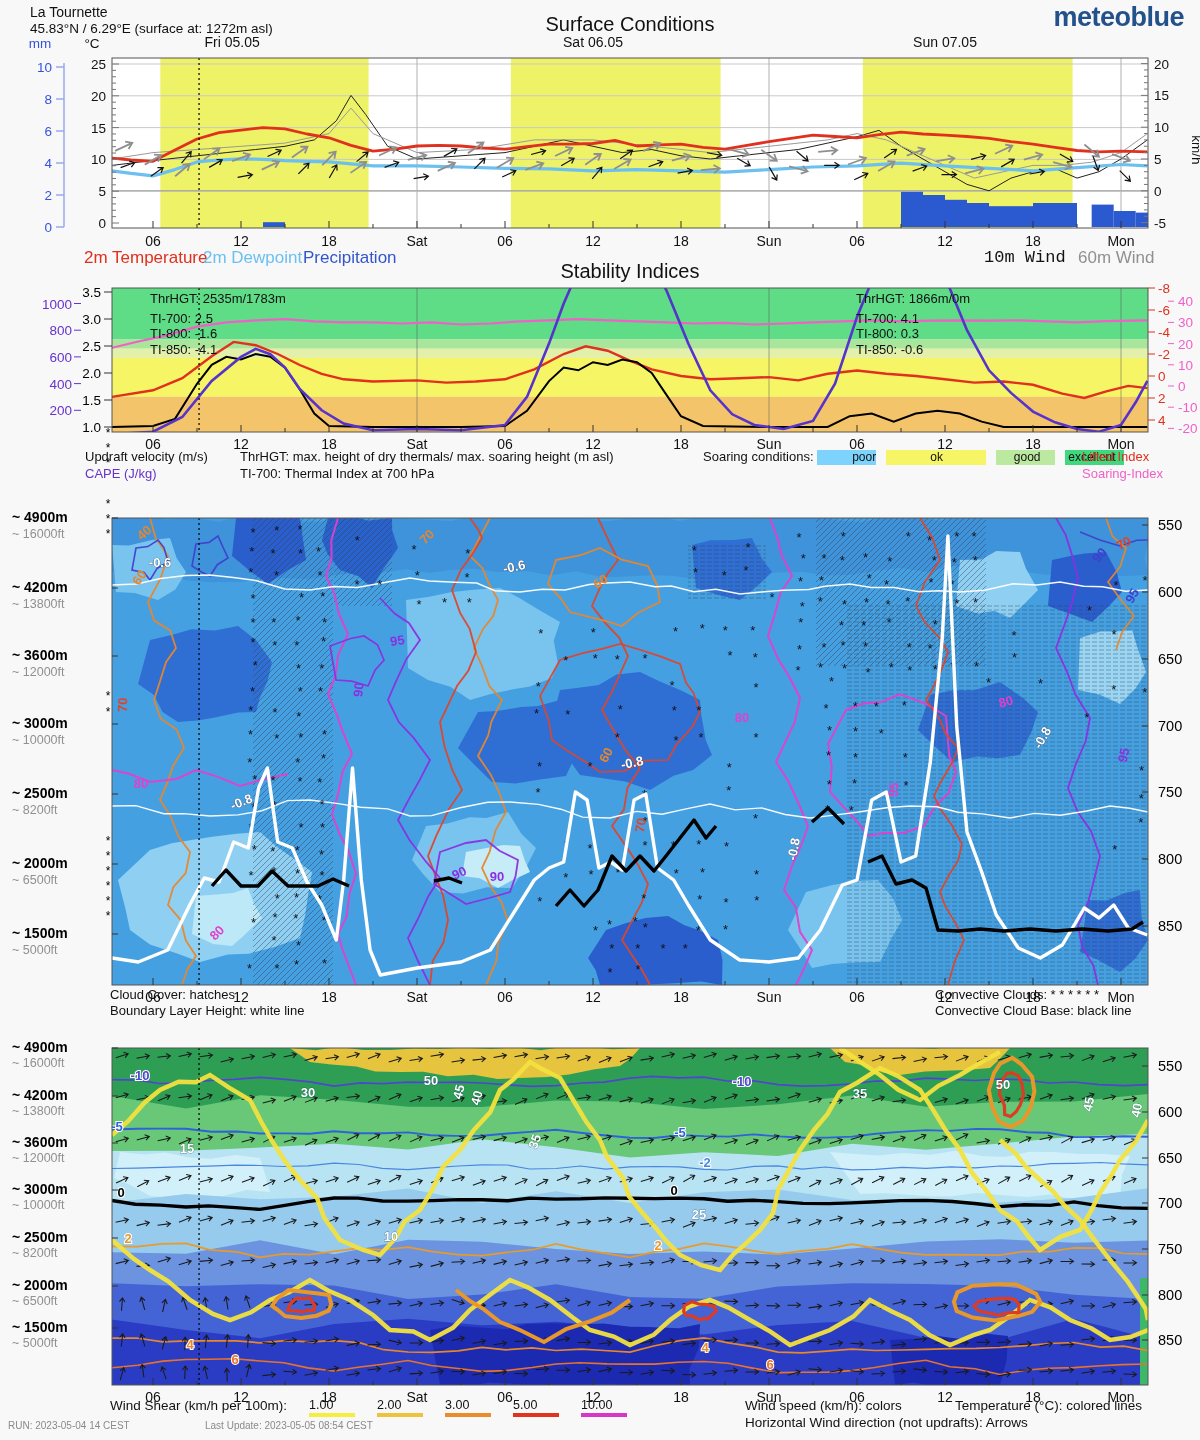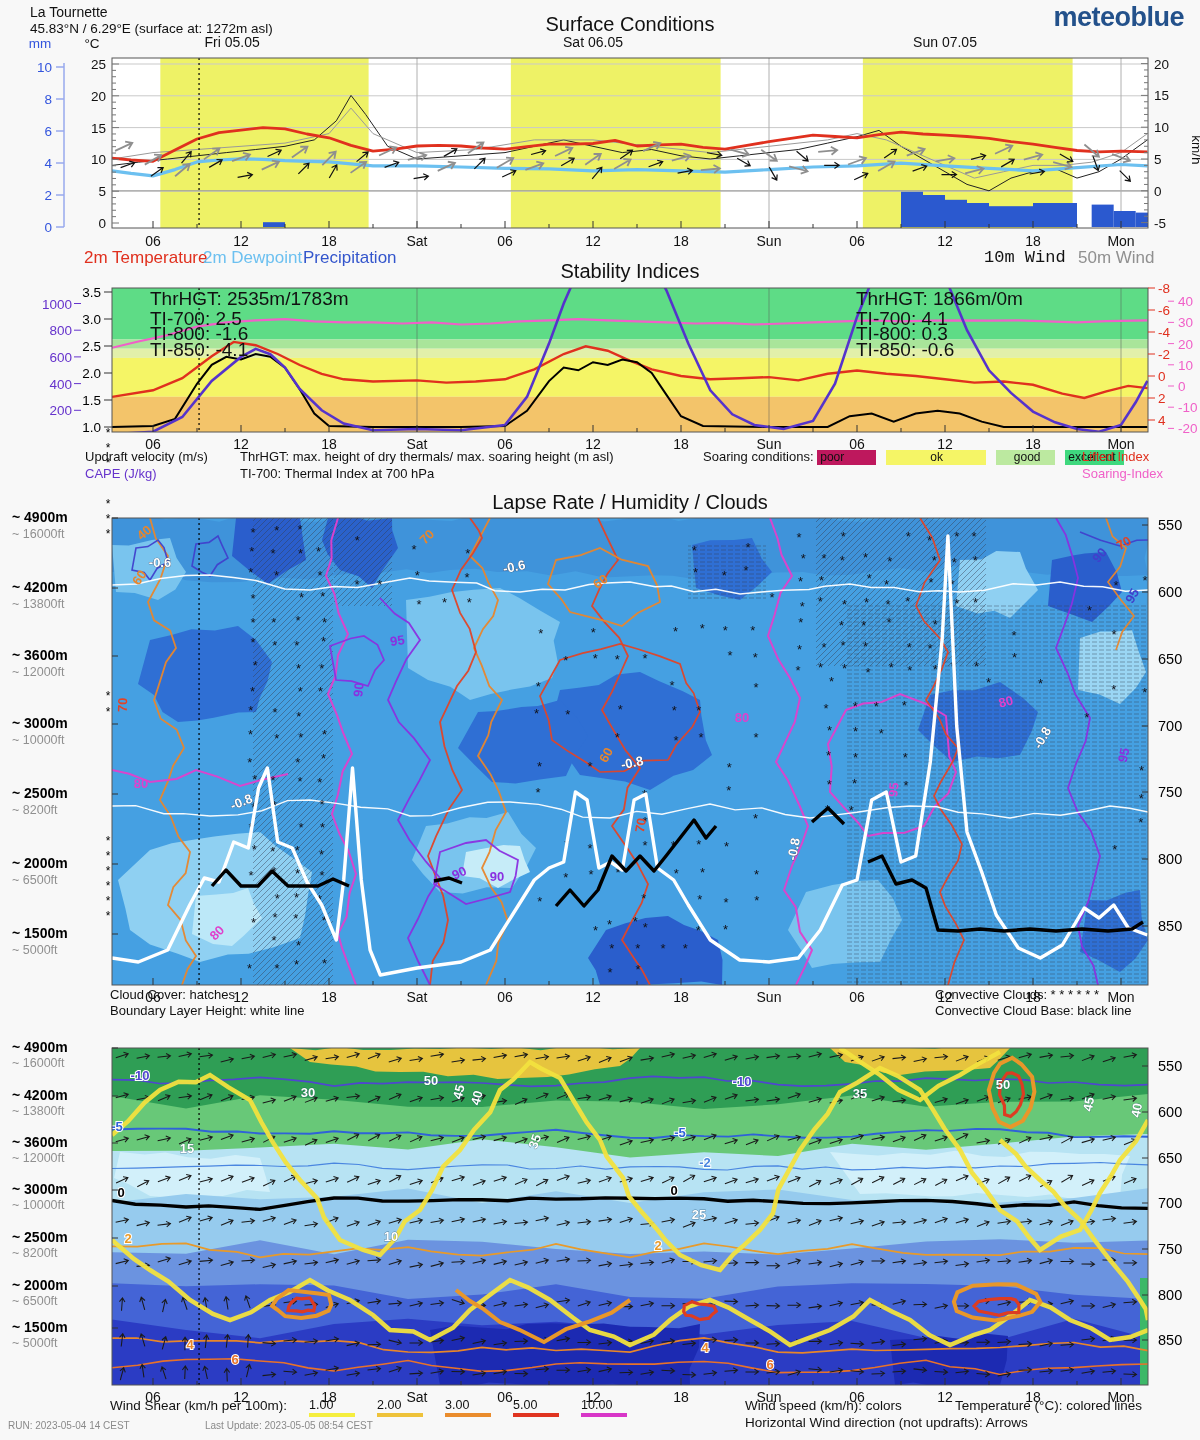--- a/index.html
+++ b/index.html
@@ -5,21 +5,21 @@
   body{margin:0;background:#e8e8e8}
   .page{position:relative;width:1200px;height:1440px;background:#f8f8f8;
         font-family:"Liberation Sans","DejaVu Sans",sans-serif;color:#111;overflow:hidden}
   svg#chart{position:absolute;left:0;top:0}
   .hdr-loc{position:absolute;left:30px;top:4px;font-size:14px}
   .hdr-coords{position:absolute;left:30px;top:21px;font-size:13.5px}
   .logo{position:absolute;right:16px;top:2px;font-size:27px;font-weight:bold;color:#23518b;letter-spacing:-.5px}
   .ptitle{position:absolute;left:112px;width:1036px;text-align:center;font-size:20px;color:#111}
   #t1{top:13px}#t2{top:260px}#t3{top:491px}#t4{top:1027px}
   .lgitem{position:absolute;font-size:17px;white-space:nowrap}
-  .sblock{position:absolute;font-size:19px;line-height:15.5px;color:#111;white-space:nowrap}
+  .sblock{position:absolute;font-size:13px;line-height:15.5px;color:#111;white-space:nowrap}
   .sblock div:first-child{margin-bottom:4px}
   .leg2{position:absolute;font-size:13px;white-space:nowrap}
   #soar-swatches span{display:inline-block;width:56px;height:15px;font-size:12px;padding-left:3px;
        margin-right:10px;vertical-align:middle;line-height:15px}
   .leg3{position:absolute;font-size:13px;white-space:nowrap}
   #shear-legend{position:absolute;left:110px;top:1398px;font-size:13.5px;white-space:nowrap}
   .shear-item{display:inline-block;margin-left:22px;font-size:12.5px;vertical-align:top}
   .shear-item .bar{height:4px;width:46px;margin-top:1px}
   .foot{position:absolute;font-size:10px;color:#8a8a8a;white-space:nowrap}
 </style>
@@ -1371,48 +1371,47 @@
         <line x1="1142" x2="1148" y1="1340" y2="1340" stroke="#333"></line>
       </g>
     </svg>
 
   <div class="hdr-loc">La Tournette</div>
   <div class="hdr-coords">45.83°N / 6.29°E (surface at: 1272m asl)</div>
   <div class="logo">meteoblue</div>
 
   <div class="ptitle" id="t2">Stability Indices</div>
   <div class="ptitle" id="t1">Surface Conditions</div>
-  <div class="ptitle" id="t3">Lapse Rate / Humidity / Clouds</div>
 
   <div class="lgitem" style="left: 84px; top: 248px; color: rgb(224, 48, 30);">2m Temperature</div>
   <div class="lgitem" style="left: 203px; top: 248px; color: rgb(108, 192, 240);">2m Dewpoint</div>
   <div class="lgitem" style="left: 303px; top: 248px; color: rgb(51, 85, 204);">Precipitation</div>
   <div class="lgitem" style="left: 984px; top: 248px; color: rgb(17, 17, 17); font-family: Liberation Mono, monospace;">10m Wind</div>
-  <div class="lgitem" style="left: 1078px; top: 248px; color: rgb(144, 144, 144);">50m Wind</div>
+  <div class="lgitem" style="left: 1078px; top: 248px; color: rgb(144, 144, 144);">60m Wind</div>
 
   <div class="sblock" style="left:150px;top:291px">
     <div>ThrHGT: 2535m/1783m</div>
     <div>TI-700:  2.5</div>
     <div>TI-800: -1.6</div>
     <div>TI-850: -4.1</div>
   </div>
   <div class="sblock" style="left:856px;top:291px">
     <div>ThrHGT: 1866m/0m</div>
     <div>TI-700:  4.1</div>
     <div>TI-800:  0.3</div>
     <div>TI-850: -0.6</div>
   </div>
 
   <div class="leg2" style="left:85px;top:449px">Updraft velocity (m/s)</div>
   <div class="leg2" style="left:85px;top:466px;color:#6633cc">CAPE (J/kg)</div>
   <div class="leg2" style="left:240px;top:449px">ThrHGT: max. height of dry thermals/ max. soaring height (m asl)</div>
   <div class="leg2" style="left:240px;top:466px">TI-700: Thermal Index at 700 hPa</div>
   <div class="leg2" style="left:703px;top:449px">
     <span>Soaring conditions:</span>
-    <span id="soar-swatches"><span style="background: #be185d;">poor</span><span style="background: rgb(245, 245, 102); padding-left: 44px;">ok</span><span style="background: rgb(188, 233, 160); text-align: center;">good</span><span style="background: rgb(63, 216, 126);">excellent</span></span>
+    <span id="soar-swatches"><span style="background: #7dd3fc; text-align: right;">poor</span><span style="background: rgb(245, 245, 102); padding-left: 44px;">ok</span><span style="background: rgb(188, 233, 160); text-align: center;">good</span><span style="background: rgb(63, 216, 126);">excellent</span></span>
   </div>
   <div class="leg2" style="left: 1082px; top: 449px; color: rgb(224, 48, 30);">Lifted Index</div>
   <div class="leg2" style="left: 1082px; top: 466px; color: rgb(240, 96, 200);">Soaring-Index</div>
 
   <div class="leg3" style="left:110px;top:987px">Cloud Cover: hatches</div>
   <div class="leg3" style="left:110px;top:1003px">Boundary Layer Height: white line</div>
   <div class="leg3" style="left:935px;top:987px">Convective Clouds: * * * * * *</div>
   <div class="leg3" style="left:935px;top:1003px">Convective Cloud Base: black line</div>
 
   <div id="shear-legend">

